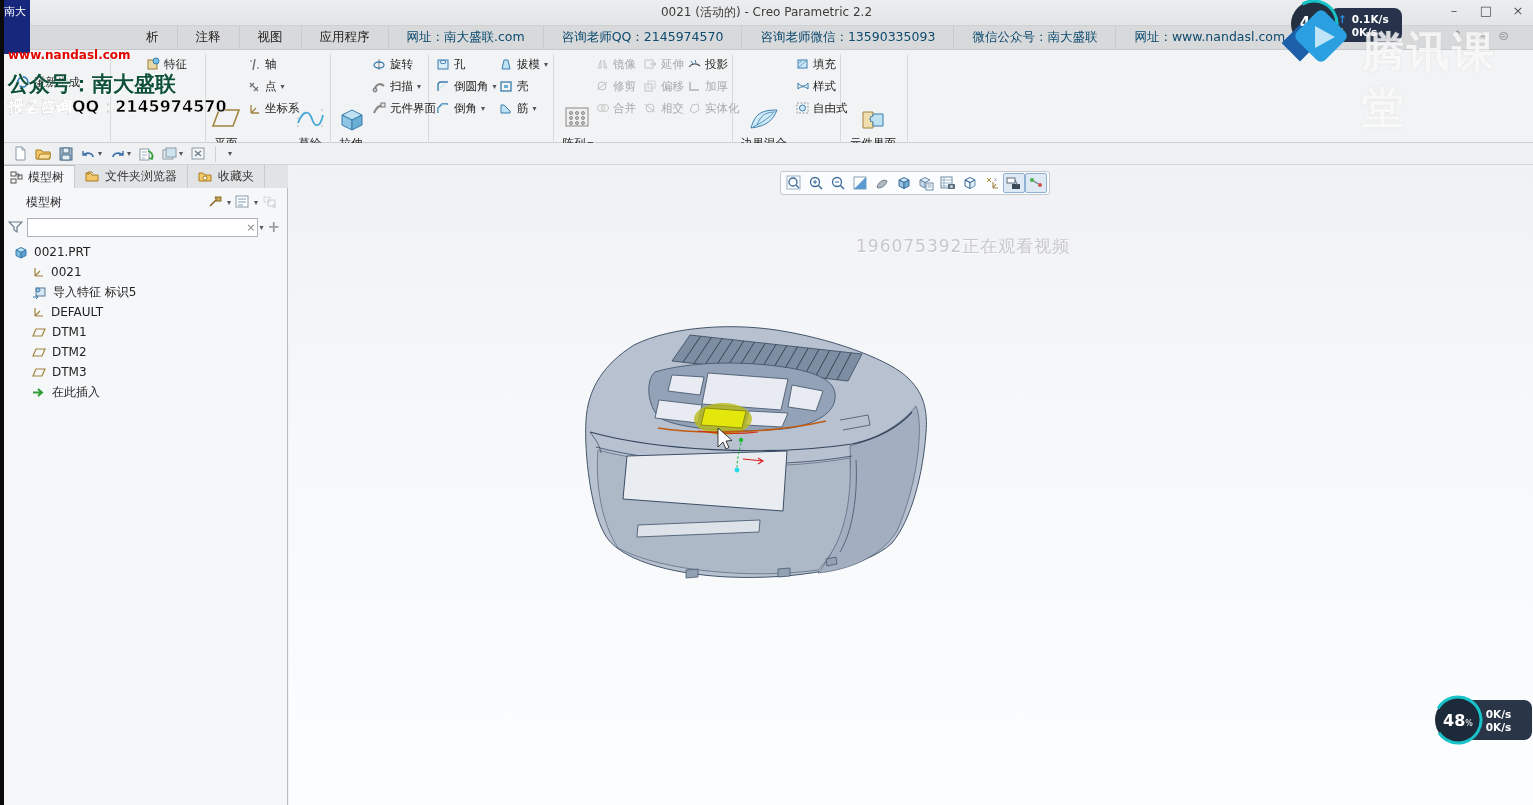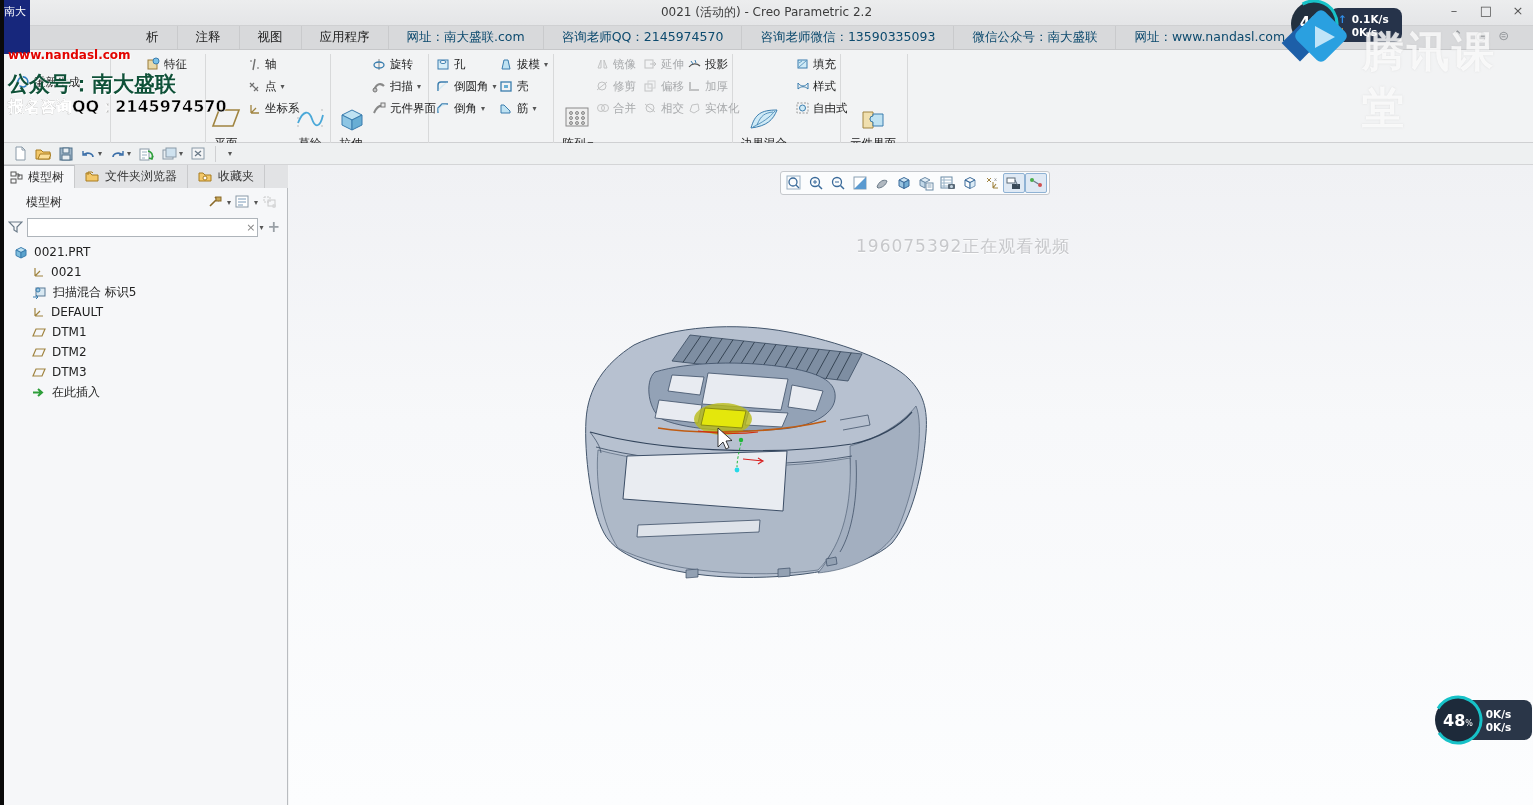--- a/index.html
+++ b/index.html
@@ -556,21 +556,21 @@
           <path d="M3 10 L3 2 M3 10 L11 10 M3 10 L8 5" stroke="#a08440" stroke-width="1.2" fill="none"></path>
         </svg>
       <span>0021</span>
     </div>
     <div class="trow" style="left:32px; top:94px">
       <svg width="15" height="13">
           <rect x="4" y="2" width="9" height="8" fill="#d8e8f2" stroke="#5a7a96"></rect>
           <path d="M1 11 L6 11 M4 9 L6 11 L4 13" stroke="#3a7dae" fill="none"></path>
           <circle cx="6" cy="4" r="2" fill="#9fc8e2" stroke="#3a7dae"></circle>
         </svg>
-      <span>扫描混合 标识5</span>
+      <span>导入特征 标识5</span>
     </div>
     <div class="trow" style="left:32px; top:114px">
       <svg width="13" height="12">
           <path d="M3 10 L3 2 M3 10 L11 10 M3 10 L8 5" stroke="#a08440" stroke-width="1.2" fill="none"></path>
         </svg>
       <span>DEFAULT</span>
     </div>
     <div class="trow" style="left:32px; top:134px">
       <svg width="14" height="11">
           <polygon points="4,2 13,2 10,9 1,9" fill="none" stroke="#a08440" stroke-width="1.2"></polygon>

